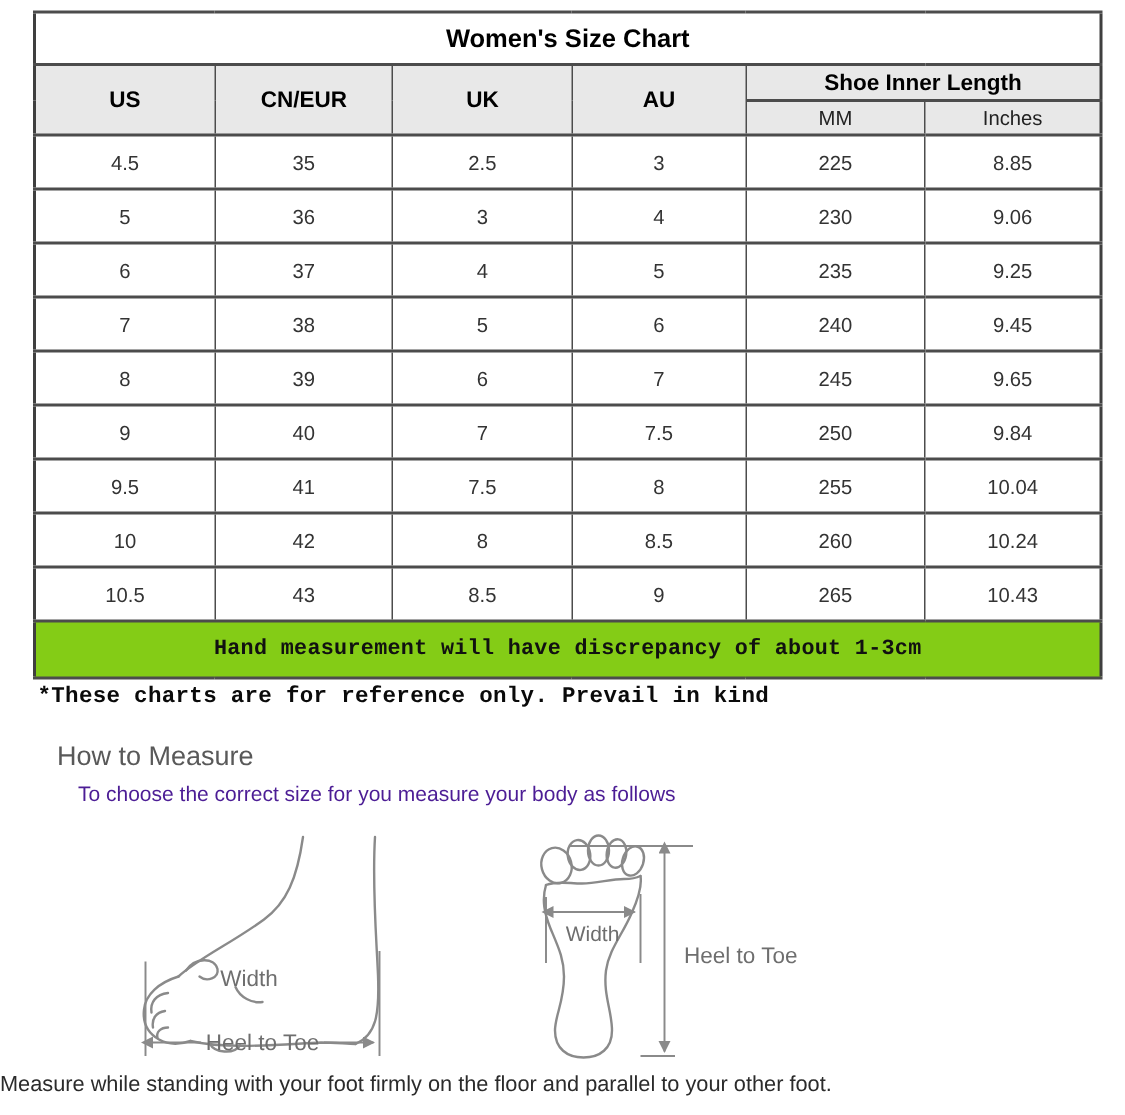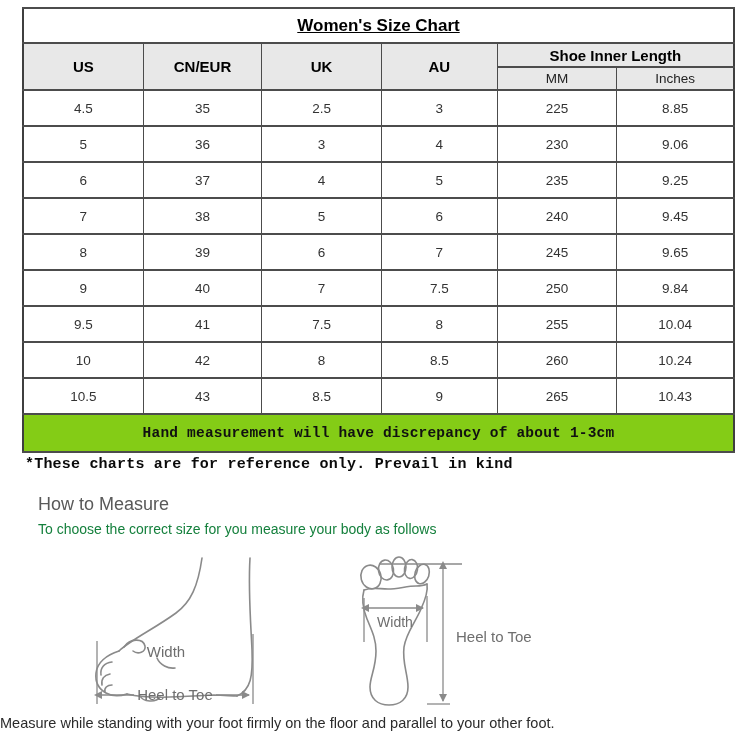--- a/index.html
+++ b/index.html
@@ -14,21 +14,21 @@
     border:2px solid #3f3f3f;
   }
   table.size-chart th, table.size-chart td{
     border:1px solid #4c4c4c;
     border-top:2px solid #4c4c4c;
     border-bottom:2px solid #4c4c4c;
     text-align:center;vertical-align:middle;
     padding:0;
   }
   tr.title-row th{
-    height:33px;font-size:17px;font-weight:bold;color:#000;background:#ffffff;text-decoration:underline;
+    height:33px;font-size:17px;font-weight:bold;color:#000;background:#ffffff;
   }
   tr.col-head th{background:#e8e8e8;}
   th.main-col{height:45px;font-size:15px;font-weight:bold;color:#000;background:#e8e8e8;margin-top:23px;}
   th.inner-len{height:22px;font-size:15px;font-weight:bold;color:#000;}
   tr.sub-head th{
     background:#e8e8e8;height:21px;font-size:13.5px;font-weight:normal;color:#222;
   }
   tbody.size-rows td{height:34px;font-size:13.5px;color:#333;background:#fff;text-align:center;}
   td.note-cell{
     height:36px;font-family:"Liberation Mono","DejaVu Sans Mono",monospace;
@@ -38,22 +38,22 @@
   .disclaimer{
     position:absolute;left:25px;top:456px;
     font-family:"Liberation Mono","DejaVu Sans Mono",monospace;
     font-weight:bold;font-size:15px;color:#0a0a0a;letter-spacing:0.2px;
   }
   .howto-heading{
     position:absolute;left:38px;top:494px;
     font-size:18px;color:#595959;
   }
   .howto-sub{
-    position:absolute;left:38px;top:521px;
-    font-size:14px;color:#15803d;
+    position:absolute;left:52px;top:521px;
+    font-size:14px;color:#4c1d95;
   }
   .diagram-svg{position:absolute;left:0;top:546px;}
   .caption{
     position:absolute;left:0;top:715px;width:750px;text-align:left;
     font-size:14.5px;color:#2b2b2b;
   }
   .svg-label{font-family:"Liberation Sans",sans-serif;fill:#6e6e6e;}
 </style>
 </head>
 <body>

